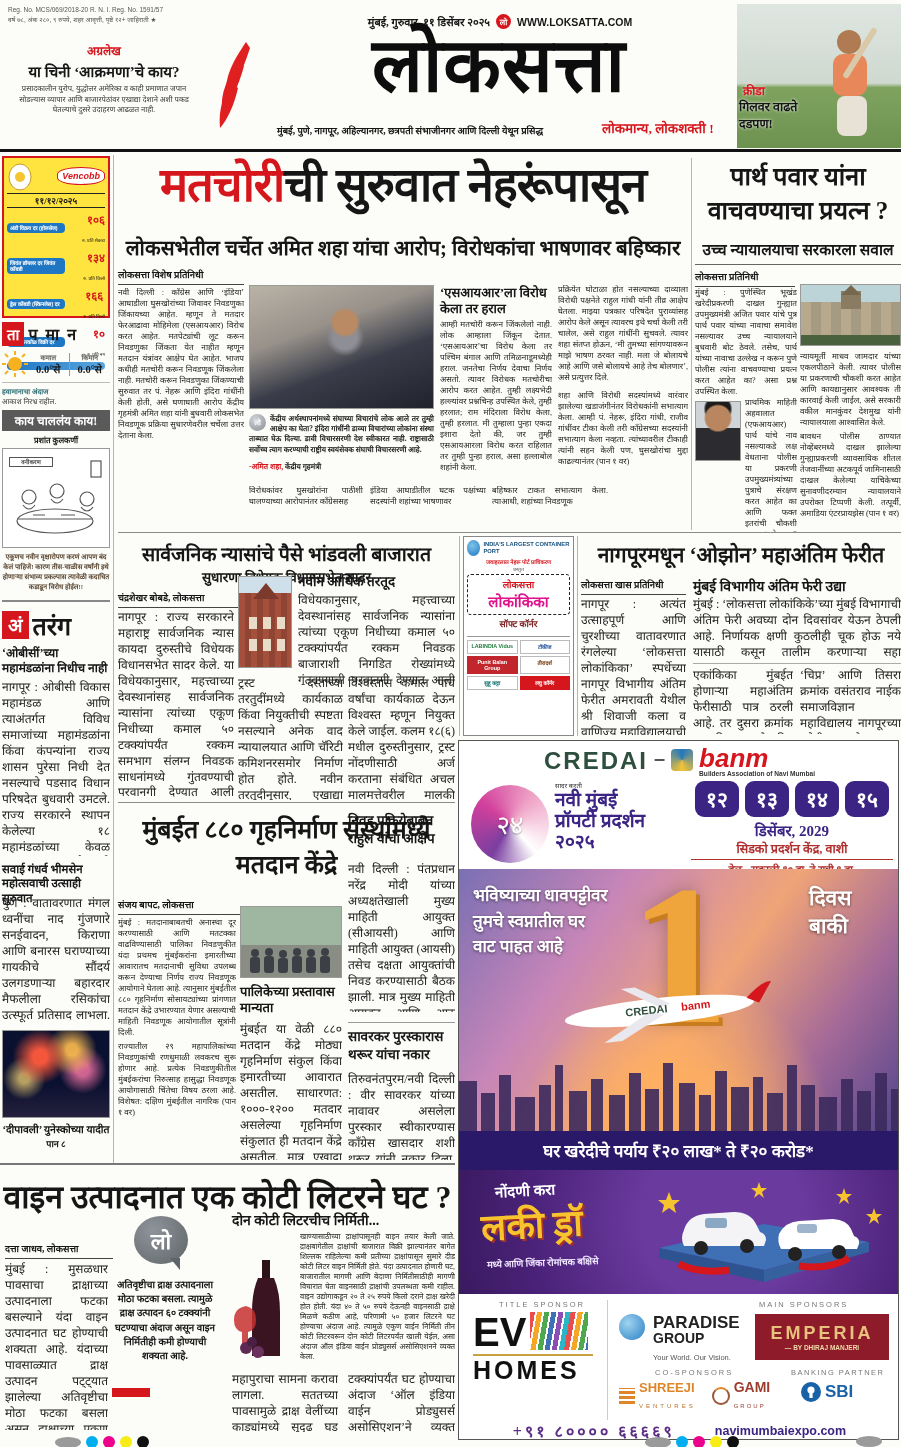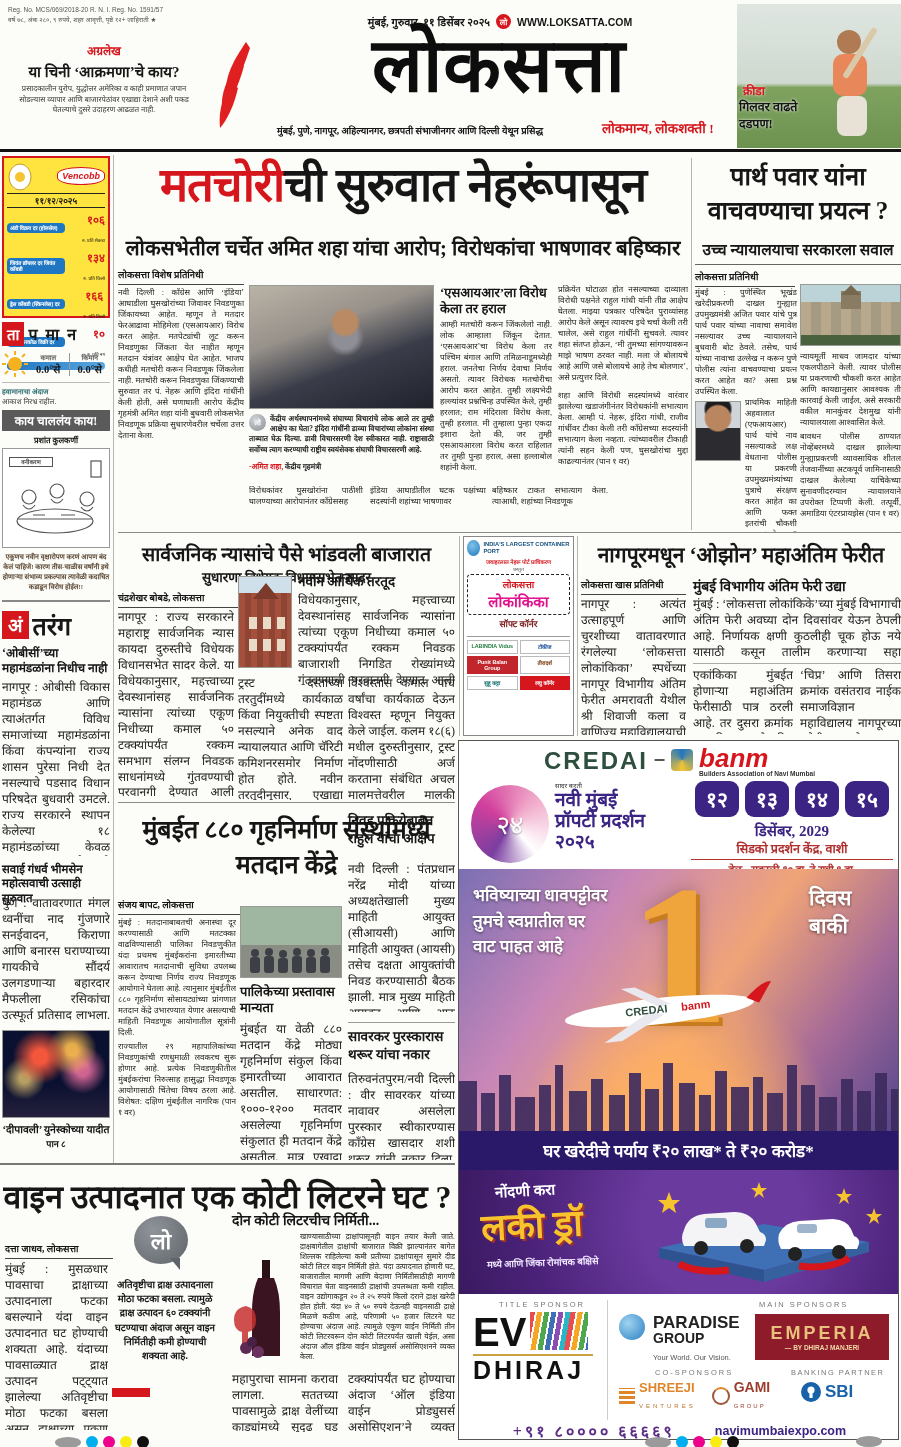--- a/index.html
+++ b/index.html
@@ -501,21 +501,21 @@
       </svg>
     </div>
 
     <div style="position:relative;height:154px;background:#fff">
       <div class="abs sans" style="left:40px;top:6px;font-size:7.5px;letter-spacing:2px;color:#777">TITLE SPONSOR</div>
       <div class="abs" style="left:14px;top:18px;width:120px">
         <div style="display:flex;align-items:flex-end;gap:4px">
           <span class="b sans" style="font-size:40px;line-height:.9;color:#111">EV</span>
           <span style="width:58px;height:38px;background:repeating-linear-gradient(100deg,#e94e4e 0 5px,#fff 5px 7px,#f5a623 7px 12px,#fff 12px 14px,#4ea84e 14px 19px,#fff 19px 21px,#3f6fb5 21px 26px,#fff 26px 28px,#8a4eb5 28px 33px,#fff 33px 35px,#2bb5c9 35px 40px)"></span>
         </div>
-        <div class="b sans" style="font-size:25px;letter-spacing:3px;color:#111;border-top:2px solid #c9a23f;margin-top:4px">DHIRAJ</div>
+        <div class="b sans" style="font-size:25px;letter-spacing:3px;color:#111;border-top:2px solid #c9a23f;margin-top:4px">HOMES</div>
       </div>
       <div class="abs" style="left:148px;top:6px;width:1px;height:120px;background:#ccc"></div>
 
       <div class="abs sans" style="left:300px;top:6px;font-size:7.5px;letter-spacing:2px;color:#777">MAIN SPONSORS</div>
       <div class="abs" style="left:160px;top:20px;display:flex;gap:8px;align-items:flex-start">
         <span style="width:26px;height:26px;border-radius:50%;background:radial-gradient(circle at 35% 35%,#9fd4f0,#2a7fc4)"></span>
         <span>
           <span class="b sans" style="font-size:17px;color:#222;display:block;line-height:1">PARADISE</span>
           <span class="b sans" style="font-size:14px;color:#222;display:block;line-height:1.1">GROUP</span>
           <span class="sans" style="font-size:7.5px;color:#555">Your World.  Our Vision.</span>

